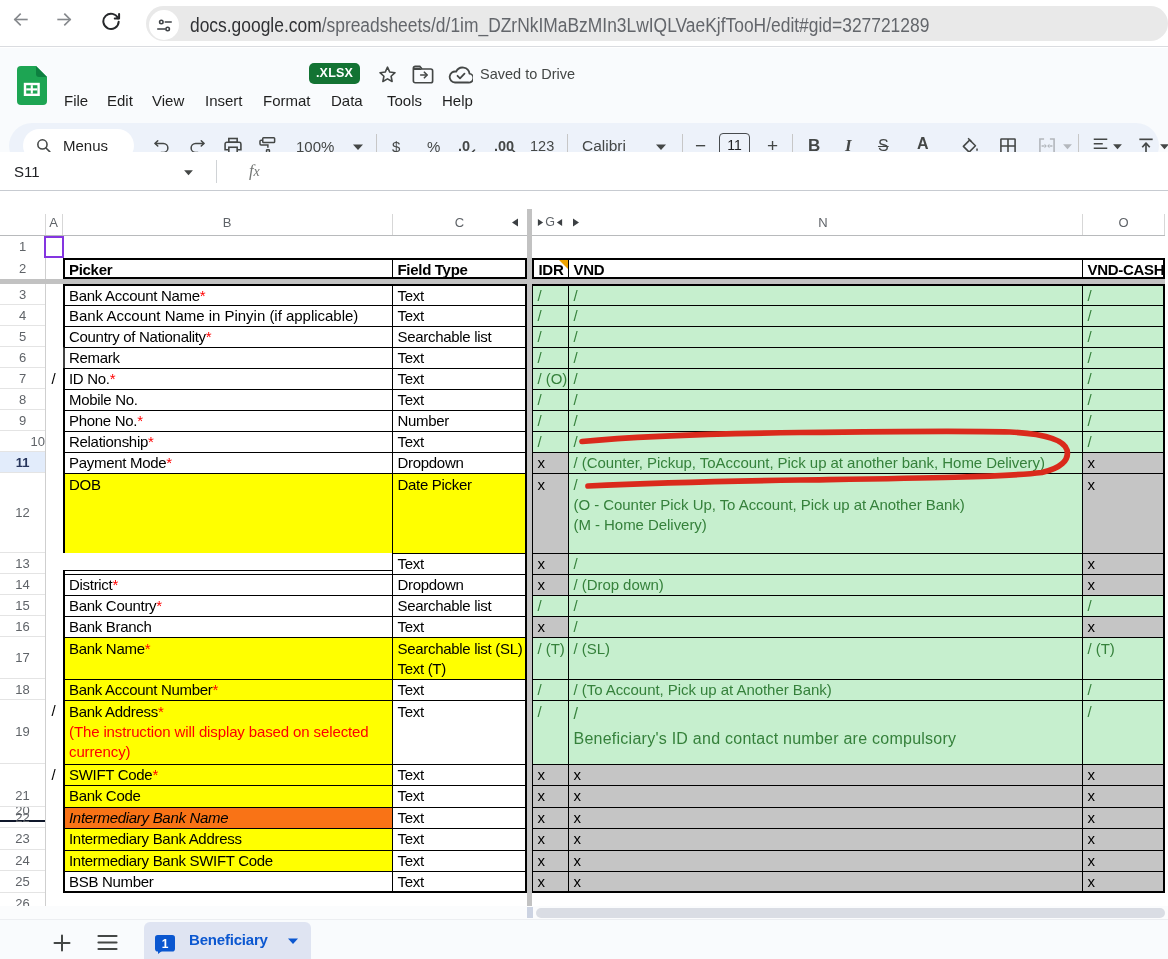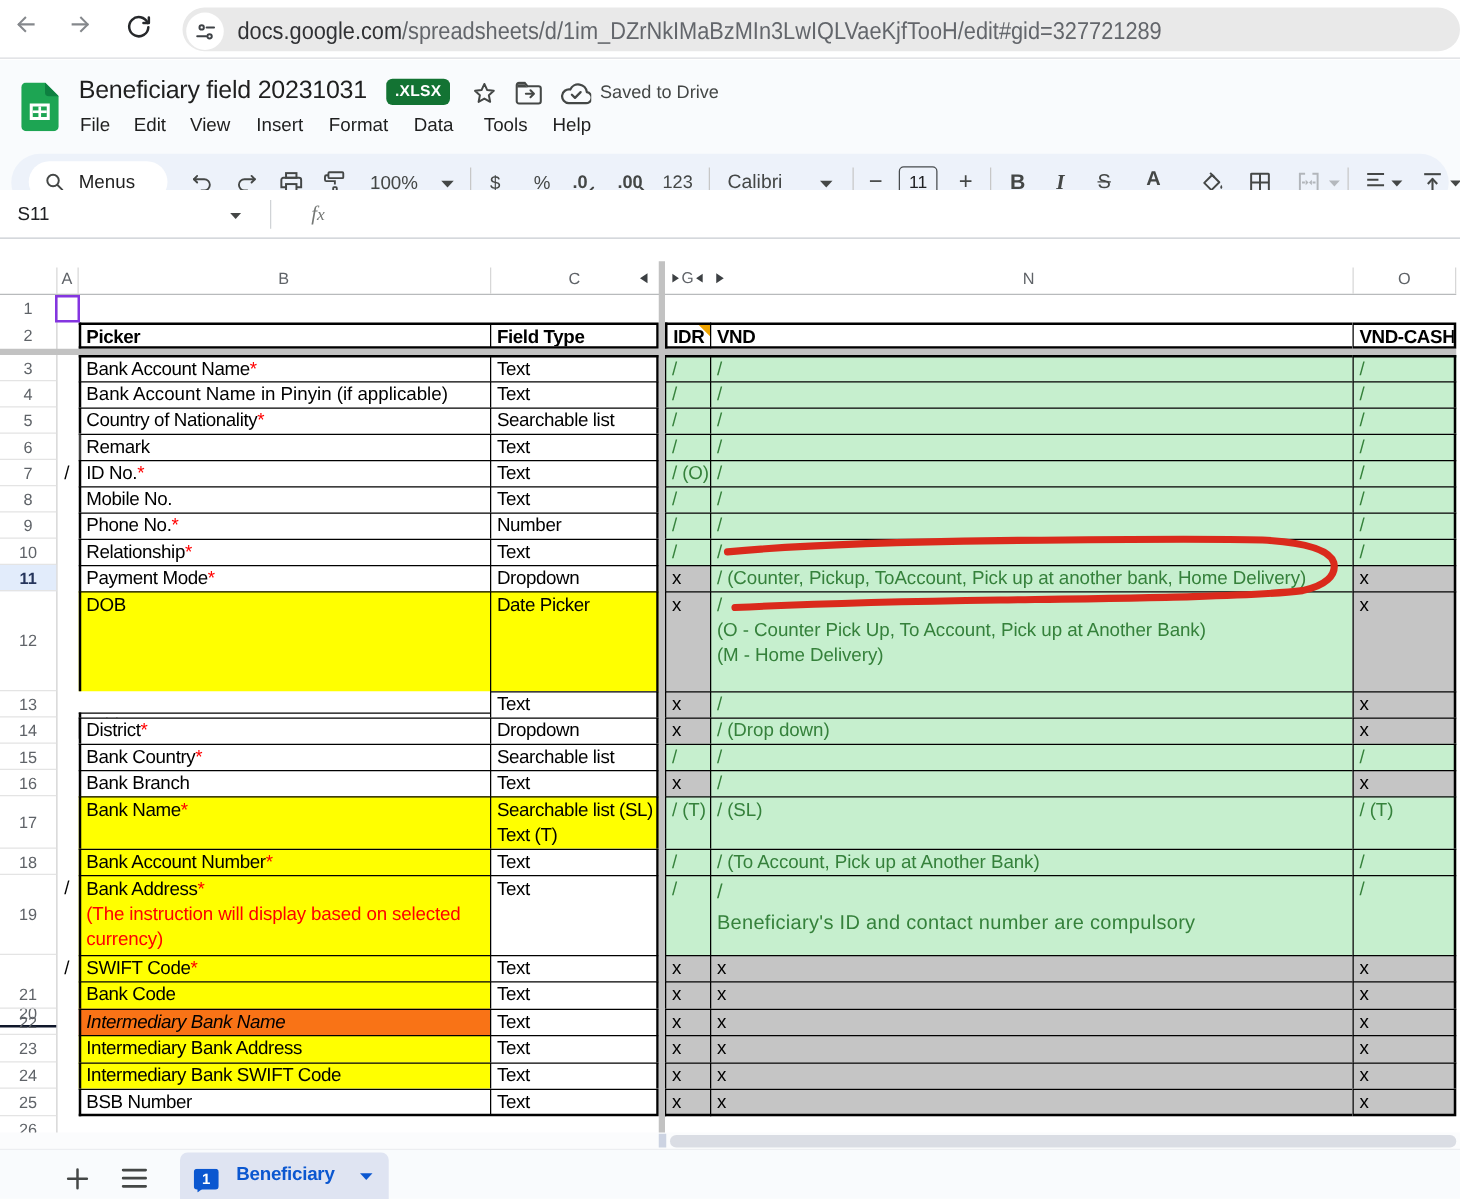--- a/index.html
+++ b/index.html
@@ -70,21 +70,20 @@
 
 <div id="shead">
  <svg class="ic abs" style="left:17px;top:18px" width="30" height="39" viewBox="0 0 30 39">
   <path d="M4 0 h15 l11 11 v24 a4 4 0 0 1 -4 4 h-22 a4 4 0 0 1 -4 -4 v-31 a4 4 0 0 1 4 -4 z" fill="#1da553"></path>
   <path d="M19 0 l11 11 h-8 a3 3 0 0 1 -3 -3 z" fill="#0d8040"></path>
   <rect x="6.8" y="16.8" width="16" height="13.2" fill="#fff"></rect>
   <rect x="9.2" y="19.2" width="11.2" height="8.4" fill="#1da553"></rect>
   <rect x="9.2" y="22.35" width="11.2" height="2.1" fill="#fff"></rect>
   <rect x="13.75" y="19.2" width="2.1" height="8.4" fill="#fff"></rect>
  </svg>
- <div id="title">Beneficiary field 20231031</div>
  <div id="badge">.XLSX</div>
  <svg class="ic abs" style="left:377px;top:16px" width="21" height="21" viewBox="0 0 24 24" fill="none" stroke="#444746" stroke-width="1.8" stroke-linejoin="round">
         <path d="M12 3.6l2.6 5.6 6 .7-4.5 4.1 1.2 6-5.3-3-5.3 3 1.2-6-4.5-4.1 6-.7z"></path>
       </svg>
  <svg class="ic abs" style="left:412px;top:17px" width="22" height="20" viewBox="0 0 24 21" fill="none" stroke="#444746" stroke-width="1.8">
         <path d="M1.5 3 a2 2 0 0 1 2-2 h5 l2.5 3 h9.5 a2 2 0 0 1 2 2 v11 a2 2 0 0 1 -2 2 h-17 a2 2 0 0 1 -2-2 z"></path>
         <path d="M2 2.2 h6.6 l2.4 2.9 h-9 z" fill="#444746" stroke="none"></path>
         <path d="M9.5 10.5h6.5" stroke-linecap="round"></path>
         <path d="M13.5 7.5l3 3-3 3" stroke-linecap="round" stroke-linejoin="round"></path>
       </svg>
@@ -237,21 +236,21 @@
 <div class="abs" style="left:45px;top:236px;width:1px;height:671px;background:#cfcfcf"></div>
 <div class="rn" style="top:236px;height:21.5px;line-height:21.5px;">1</div>
     <div class="rn" style="top:257.5px;height:21px;line-height:21px;">2</div>
     <div class="rn" style="top:283.5px;height:21.0px;line-height:21.0px;border-bottom:1px solid #e4e4e4;">3</div>
     <div class="rn" style="top:304.5px;height:21.0px;line-height:21.0px;border-bottom:1px solid #e4e4e4;">4</div>
     <div class="rn" style="top:325.5px;height:21.0px;line-height:21.0px;border-bottom:1px solid #e4e4e4;">5</div>
     <div class="rn" style="top:346.5px;height:21.0px;line-height:21.0px;border-bottom:1px solid #e4e4e4;">6</div>
     <div class="rn" style="top:367.5px;height:21.0px;line-height:21.0px;border-bottom:1px solid #e4e4e4;">7</div>
     <div class="rn" style="top:388.5px;height:21.0px;line-height:21.0px;border-bottom:1px solid #e4e4e4;">8</div>
     <div class="rn" style="top:409.5px;height:21.0px;line-height:21.0px;border-bottom:1px solid #e4e4e4;">9</div>
-    <div class="rn" style="top:430.5px;height:21.0px;line-height:21.0px;border-bottom:1px solid #e4e4e4;">10</div>
+    <div class="rn" style="top:430.5px;height:21.0px;line-height:21.0px;border-bottom:1px solid #e4e4e4;text-align:right;">10</div>
     <div class="rn rhl" style="top:451.5px;height:21.0px;line-height:21.0px;border-bottom:1px solid #e4e4e4;">11</div>
     <div class="rn" style="top:472.5px;height:80.0px;line-height:80.0px;border-bottom:1px solid #e4e4e4;">12</div>
     <div class="rn" style="top:552.5px;height:21.0px;line-height:21.0px;border-bottom:1px solid #e4e4e4;">13</div>
     <div class="rn" style="top:573.5px;height:21.0px;line-height:21.0px;border-bottom:1px solid #e4e4e4;">14</div>
     <div class="rn" style="top:594.5px;height:21.0px;line-height:21.0px;border-bottom:1px solid #e4e4e4;">15</div>
     <div class="rn" style="top:615.5px;height:21.0px;line-height:21.0px;border-bottom:1px solid #e4e4e4;">16</div>
     <div class="rn" style="top:636.5px;height:42.0px;line-height:42.0px;border-bottom:1px solid #e4e4e4;text-align:center;">17</div>
     <div class="rn" style="top:678.5px;height:21.0px;line-height:21.0px;border-bottom:1px solid #e4e4e4;">18</div>
     <div class="rn" style="top:699.5px;height:64.0px;line-height:64.0px;border-bottom:1px solid #e4e4e4;">19</div>
     <div class="rn" style="top:800px;height:21.5px;line-height:21.5px;border-bottom:2px solid #0f172a;">20</div>

